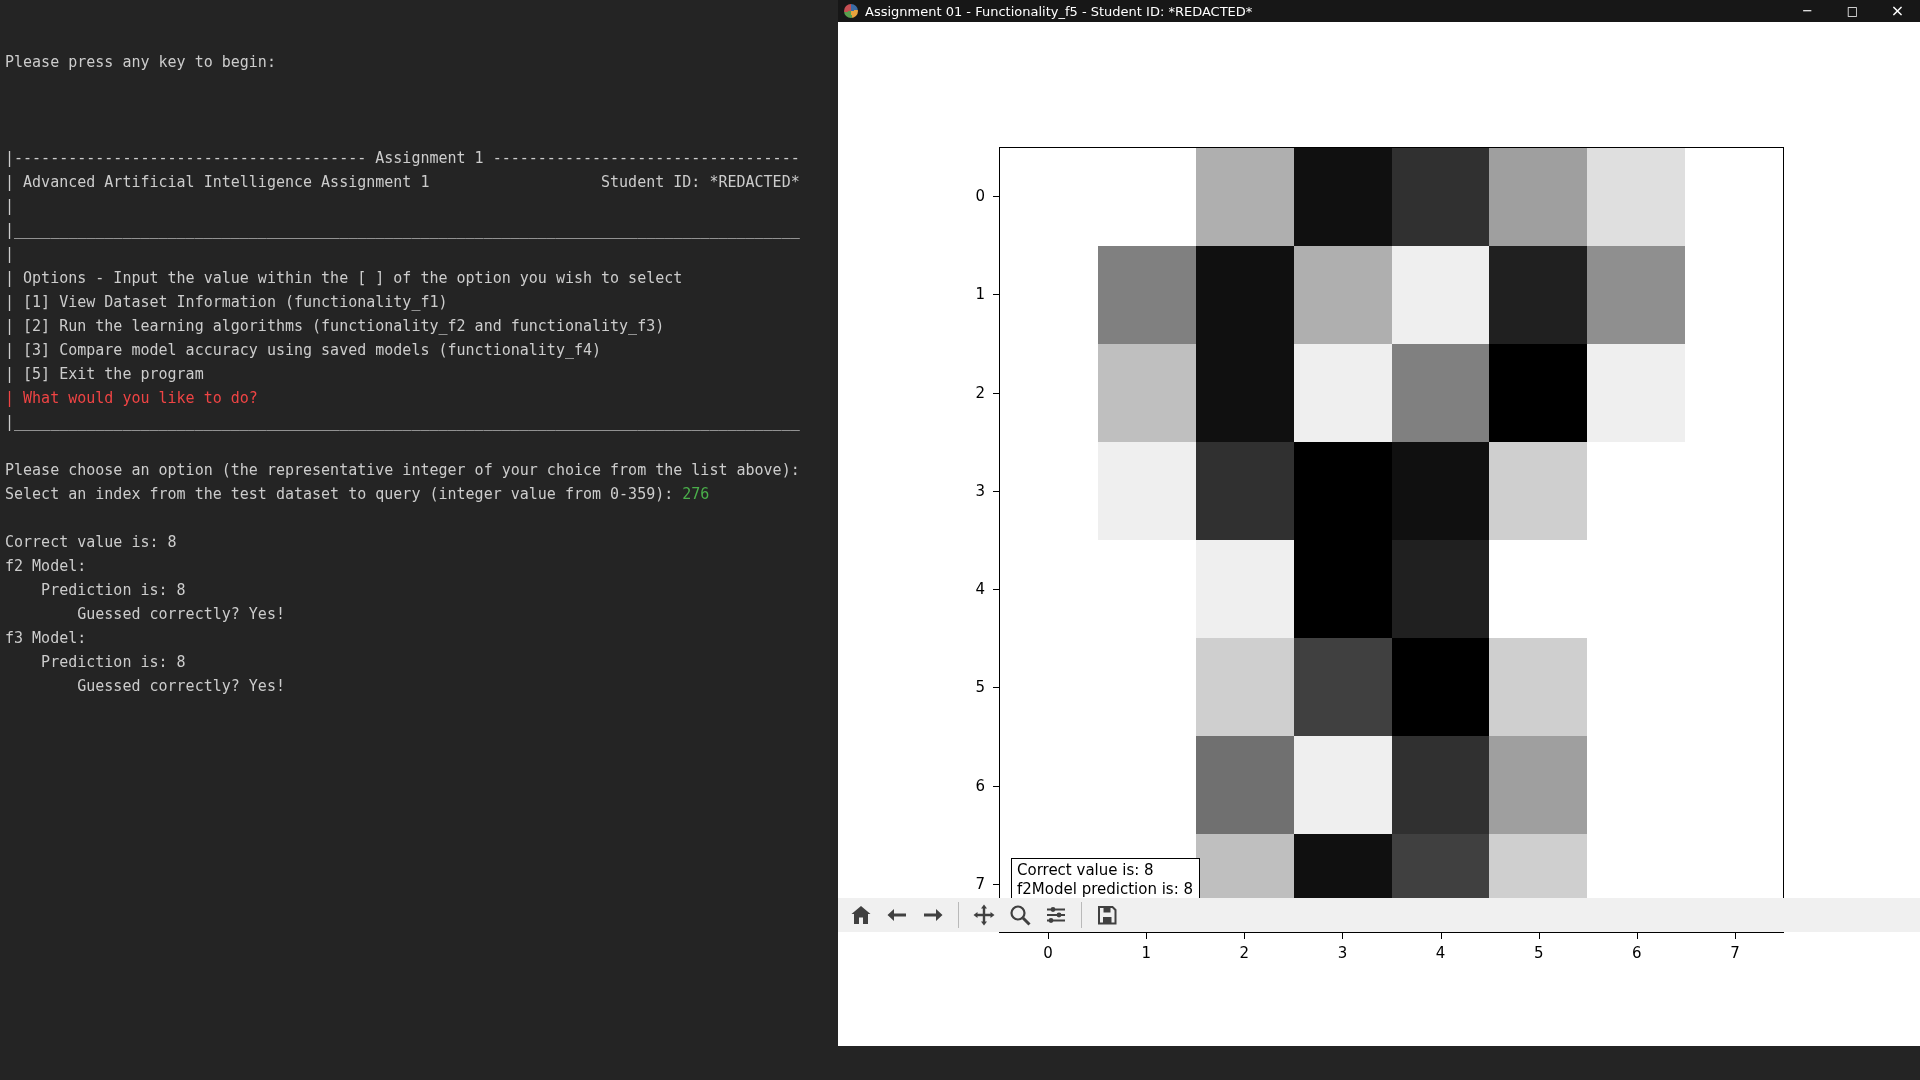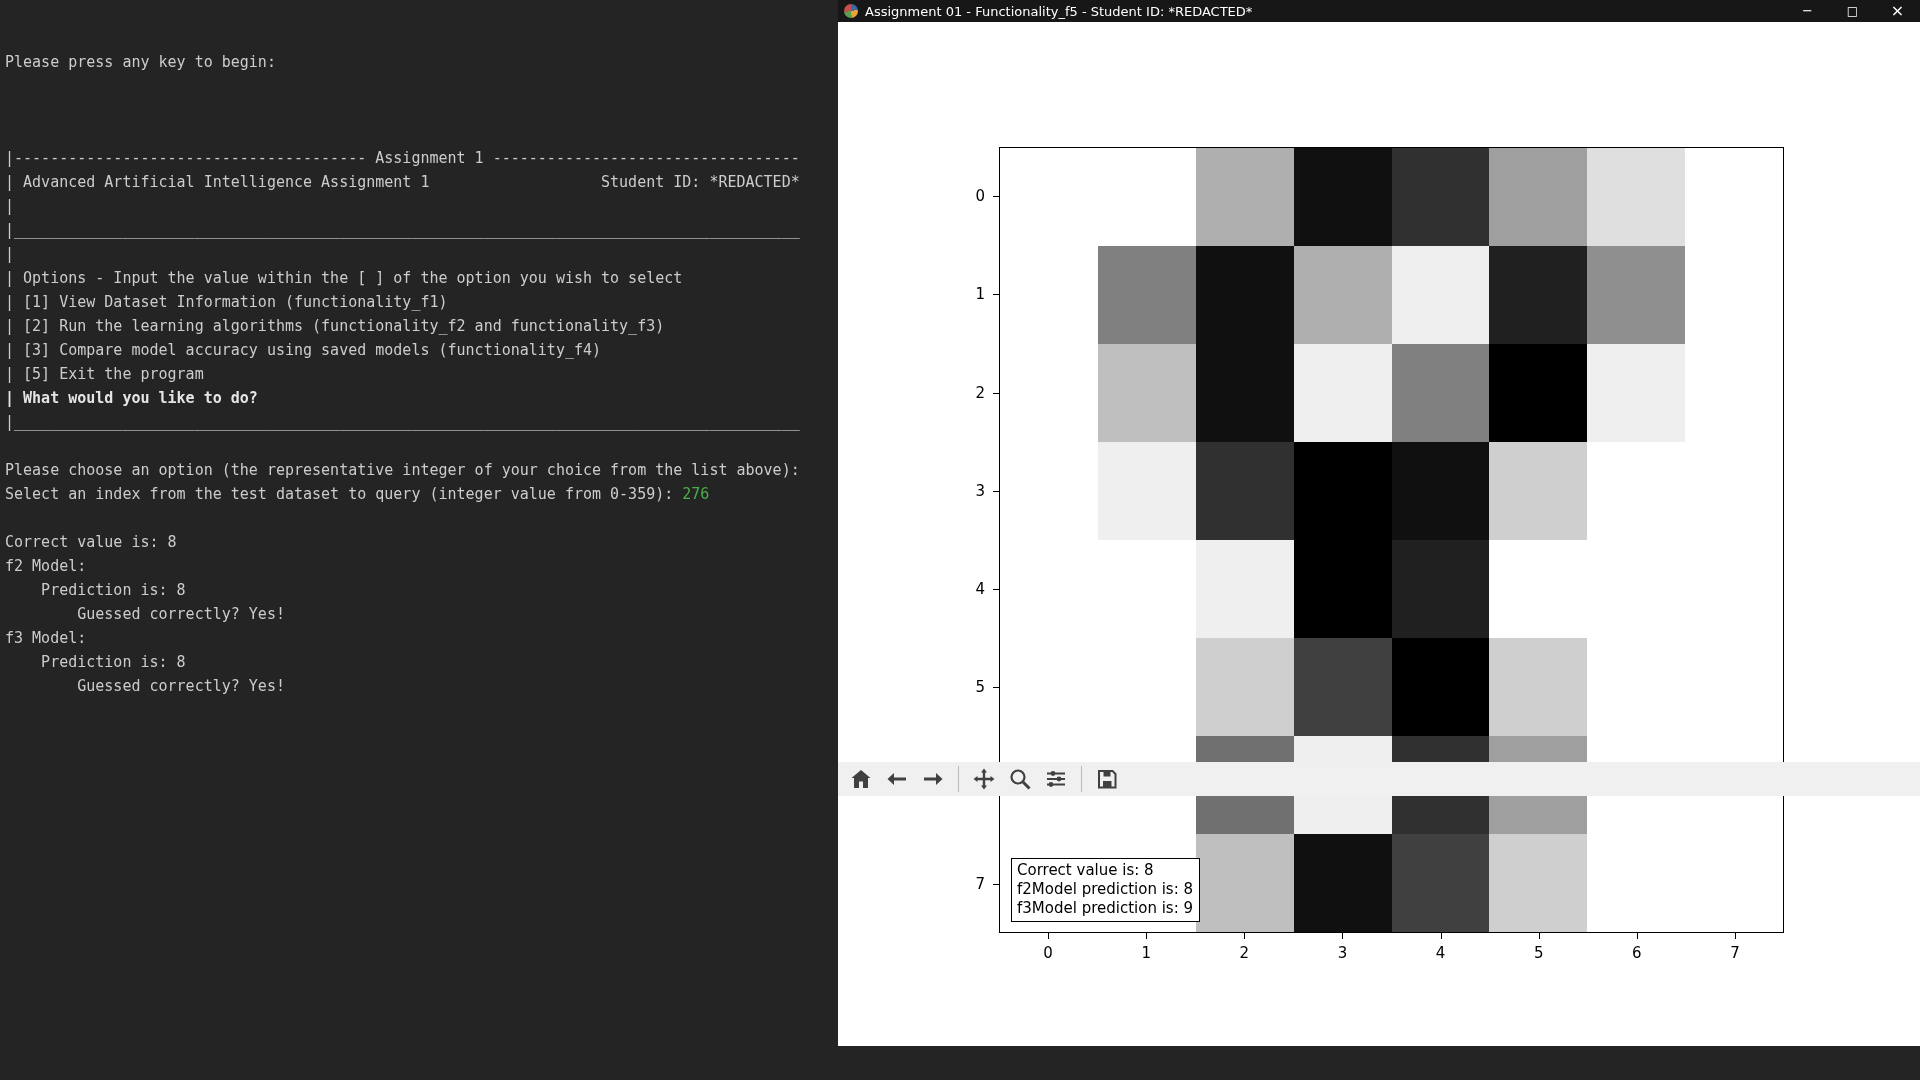--- a/index.html
+++ b/index.html
@@ -8,21 +8,21 @@
     background:#242424;font-family:"DejaVu Sans","Liberation Sans",sans-serif;
   }
   
   .terminal{
     position:absolute;left:0;top:0;width:838px;height:1080px;
     background:#242424;box-sizing:border-box;padding:50px 0 0 5px;
   }
   .tline{height:24px;line-height:24px;white-space:pre;
     font-family:"DejaVu Sans Mono","Liberation Mono",monospace;font-size:15px;color:#cccccc;}
   
-  .mpl-window{position:absolute;left:838px;top:0;width:1082px;height:796px;background:#14b8a6;text-decoration:underline;}
+  .mpl-window{position:absolute;left:838px;top:0;width:1082px;height:932px;background:#14b8a6;text-decoration:underline;}
   .titlebar{position:absolute;left:0;top:0;width:100%;height:22px;background:#171717;
     display:flex;align-items:center;box-sizing:border-box;padding-left:6px;}
   .tb-icon{width:14px;height:14px;border-radius:50%;flex:0 0 auto;
     background:conic-gradient(#3b6ba5 0 22%, #e8a33d 22% 48%, #5a9e4d 48% 72%, #c44e52 72% 100%);}
   .tb-title{flex:1;color:#ffffff;font-size:13px;margin-left:7px;white-space:nowrap;overflow:hidden;}
   .tb-btn{width:45px;height:22px;display:flex;align-items:center;justify-content:center;
     color:#ffffff;font-size:13px;cursor:default;}
   .tb-btn span{line-height:22px;}
   
   .canvas{position:absolute;left:0;top:22px;width:1082px;height:1024px;background:#ffffff;}
@@ -62,21 +62,21 @@
       <div class="tline"><span style="color: rgb(204, 204, 204);">|--------------------------------------- Assignment 1 ----------------------------------</span></div>
       <div class="tline"><span style="color: rgb(204, 204, 204);">| Advanced Artificial Intelligence Assignment 1                   Student ID: *REDACTED*</span></div>
       <div class="tline"><span style="color: rgb(204, 204, 204);">|</span></div>
       <div class="tline"><span style="color: rgb(204, 204, 204);">|_______________________________________________________________________________________</span></div>
       <div class="tline"><span style="color: rgb(204, 204, 204);">|</span></div>
       <div class="tline"><span style="color: rgb(204, 204, 204);">| Options - Input the value within the [ ] of the option you wish to select</span></div>
       <div class="tline"><span style="color: rgb(204, 204, 204);">| [1] View Dataset Information (functionality_f1)</span></div>
       <div class="tline"><span style="color: rgb(204, 204, 204);">| [2] Run the learning algorithms (functionality_f2 and functionality_f3)</span></div>
       <div class="tline"><span style="color: rgb(204, 204, 204);">| [3] Compare model accuracy using saved models (functionality_f4)</span></div>
       <div class="tline"><span style="color: rgb(204, 204, 204);">| [5] Exit the program</span></div>
-      <div class="tline"><span style="color: #e5e5e5; font-weight: bold;">| What would you like to do?</span></div>
+      <div class="tline"><span style="color: #ef4444;">| What would you like to do?</span></div>
       <div class="tline"><span style="color: rgb(204, 204, 204);">|_______________________________________________________________________________________</span></div>
       <div class="tline"><span style="color: rgb(204, 204, 204);"></span></div>
       <div class="tline"><span style="color: rgb(204, 204, 204);">Please choose an option (the representative integer of your choice from the list above):</span></div>
       <div class="tline"><span style="color: rgb(204, 204, 204);">Select an index from the test dataset to query (integer value from 0-359): </span><span style="color: rgb(74, 174, 74);">276</span></div>
       <div class="tline"><span style="color: rgb(204, 204, 204);"></span></div>
       <div class="tline"><span style="color: rgb(204, 204, 204);">Correct value is: 8</span></div>
       <div class="tline"><span style="color: rgb(204, 204, 204);">f2 Model:</span></div>
       <div class="tline"><span style="color: rgb(204, 204, 204);">    Prediction is: 8</span></div>
       <div class="tline"><span style="color: rgb(204, 204, 204);">        Guessed correctly? Yes!</span></div>
       <div class="tline"><span style="color: rgb(204, 204, 204); margin-top: 32px;">f3 Model:</span></div>

